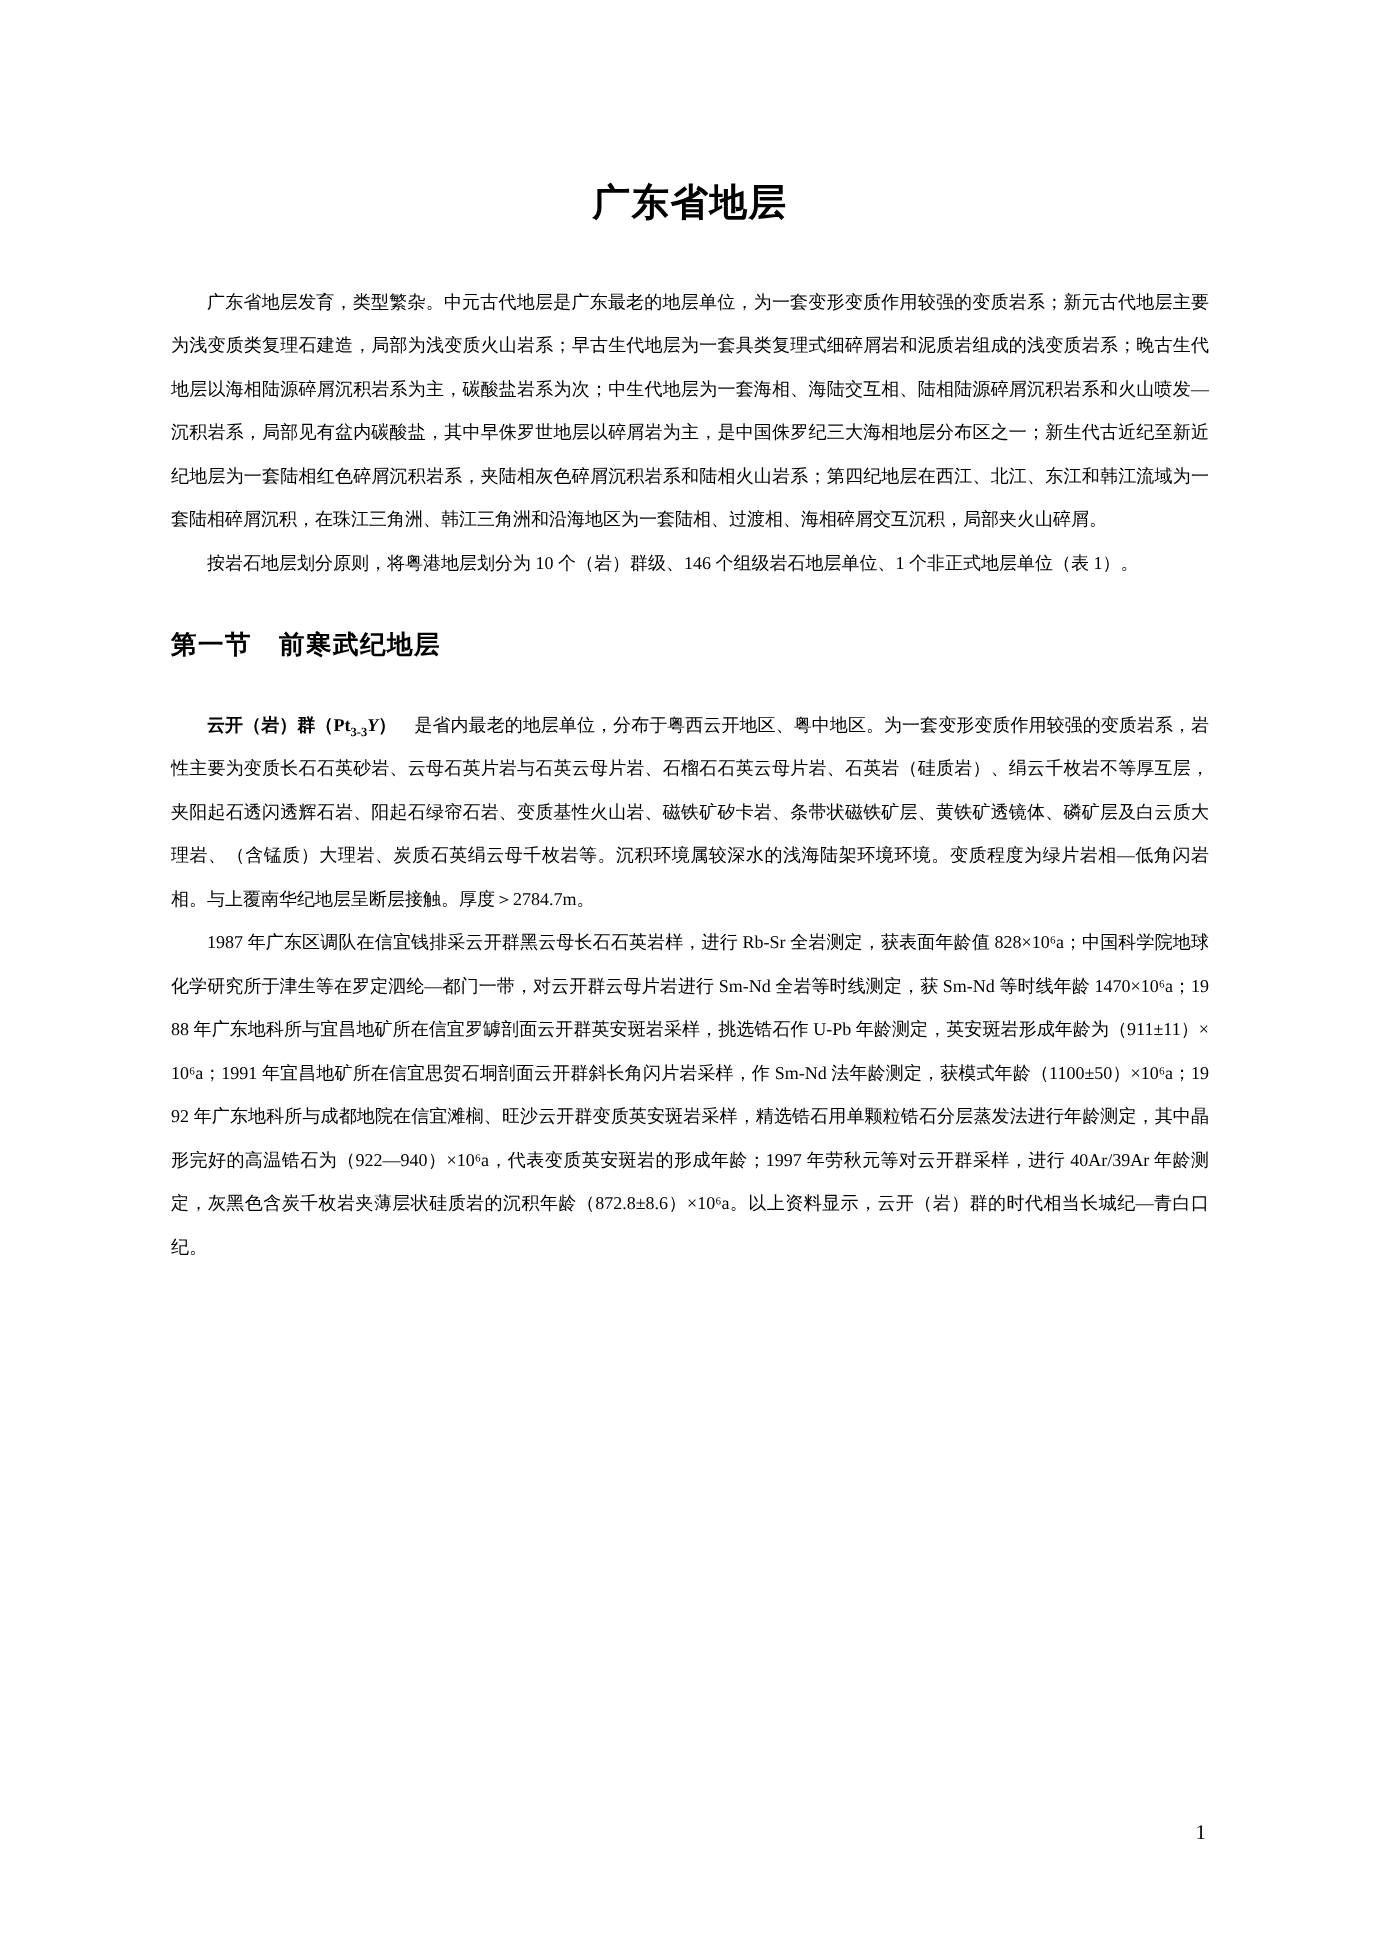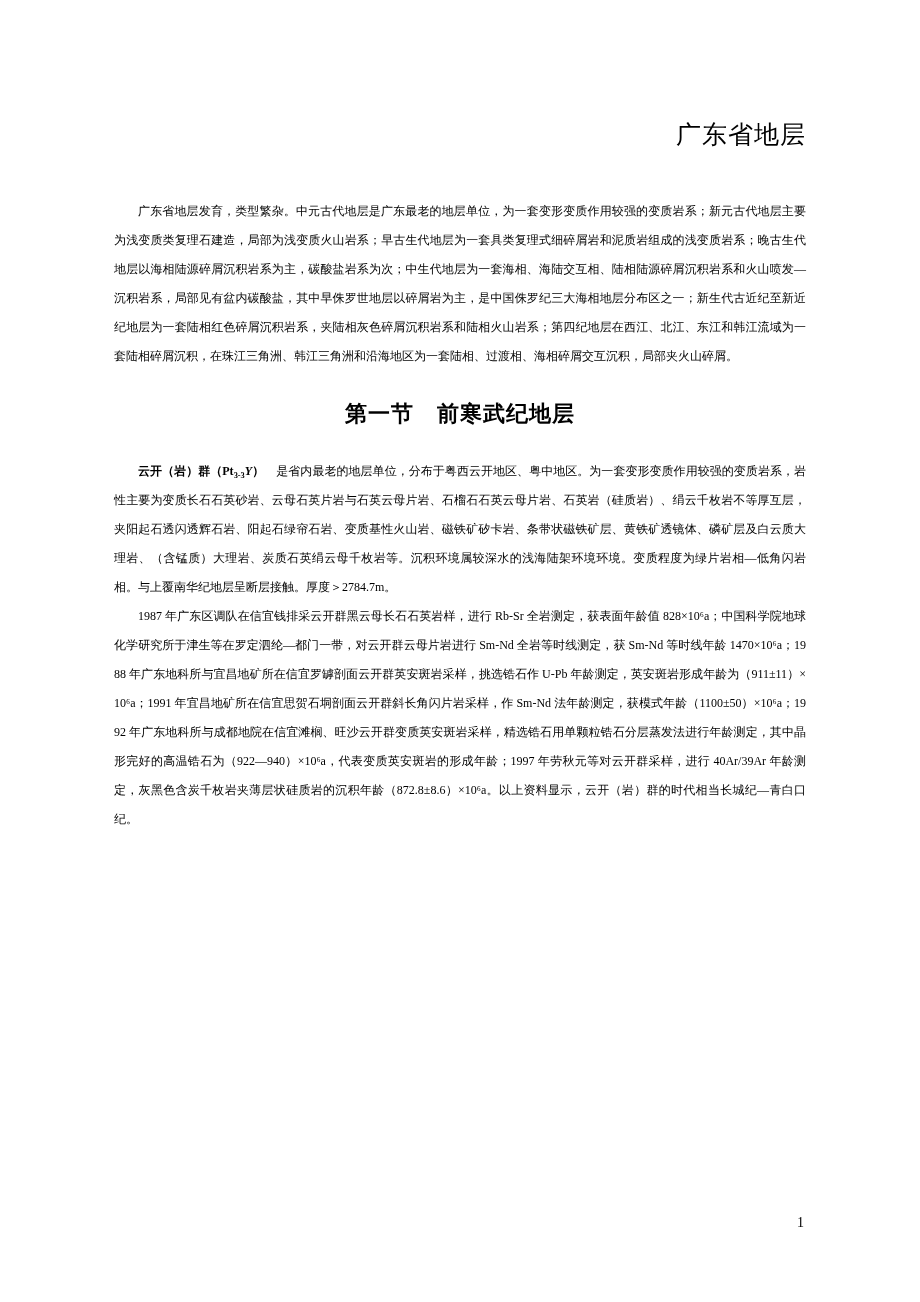--- a/index.html
+++ b/index.html
@@ -12,37 +12,36 @@
     overflow: hidden;
     color: #000000;
     font-family: "Liberation Serif", "DejaVu Serif", serif;
   }
   .page-content {
     padding: 118px 114px 0 114px;
   }
   .doc-title {
     font-family: "Liberation Sans", "DejaVu Sans", sans-serif;
     font-size: 25px;
-    font-weight: 400;
-    text-align: right;
+    font-weight: 700;
+    text-align: center;
     letter-spacing: 1px;
-    margin-bottom: 46px;
+    margin-bottom: 36px;
   }
   .body-para {
     font-size: 12px;
     line-height: 29px;
     text-align: justify;
     text-indent: 2em;
     word-break: break-all;
   }
   .section-heading {
     font-family: "Liberation Sans", "DejaVu Sans", sans-serif;
-    font-size: 22px;
+    font-size: 17px;
     font-weight: 700;
-    text-align: center;
     margin: 28px 0 28px 0;
     letter-spacing: 1px;
   }
   .sub-heading {
     font-family: "Liberation Sans", "DejaVu Sans", sans-serif;
     font-size: 20px;
     font-weight: 700;
     text-indent: 2em;
     margin: 22px 0 12px 0;
   }
@@ -63,20 +62,21 @@
 </style>
 </head>
 <body>
 
 <div class="page-content">
 
   <h1 class="doc-title">广东省地层</h1>
 
   <p class="body-para">广东省地层发育，类型繁杂。中元古代地层是广东最老的地层单位，为一套变形变质作用较强的变质岩系；新元古代地层主要为浅变质类复理石建造，局部为浅变质火山岩系；早古生代地层为一套具类复理式细碎屑岩和泥质岩组成的浅变质岩系；晚古生代地层以海相陆源碎屑沉积岩系为主，碳酸盐岩系为次；中生代地层为一套海相、海陆交互相、陆相陆源碎屑沉积岩系和火山喷发—沉积岩系，局部见有盆内碳酸盐，其中早侏罗世地层以碎屑岩为主，是中国侏罗纪三大海相地层分布区之一；新生代古近纪至新近纪地层为一套陆相红色碎屑沉积岩系，夹陆相灰色碎屑沉积岩系和陆相火山岩系；第四纪地层在西江、北江、东江和韩江流域为一套陆相碎屑沉积，在珠江三角洲、韩江三角洲和沿海地区为一套陆相、过渡相、海相碎屑交互沉积，局部夹火山碎屑。</p>
 
+  <p class="body-para">按岩石地层划分原则，将粤港地层划分为 10 个（岩）群级、146 个组级岩石地层单位、1 个非正式地层单位（表 1）。</p>
 
   <h2 class="section-heading">第一节　前寒武纪地层</h2>
 
 
 
   <p class="body-para"><b class="lead"><span>云开（岩）群（Pt</span><sub>3-3</sub><i>Y</i><span>）</span></b><span>　是省内最老的地层单位，分布于粤西云开地区、粤中地区。为一套变形变质作用较强的变质岩系，岩性主要为变质长石石英砂岩、云母石英片岩与石英云母片岩、石榴石石英云母片岩、石英岩（硅质岩）、绢云千枚岩不等厚互层，夹阳起石透闪透辉石岩、阳起石绿帘石岩、变质基性火山岩、磁铁矿矽卡岩、条带状磁铁矿层、黄铁矿透镜体、磷矿层及白云质大理岩、（含锰质）大理岩、炭质石英绢云母千枚岩等。沉积环境属较深水的浅海陆架环境环境。变质程度为绿片岩相—低角闪岩相。与上覆南华纪地层呈断层接触。厚度＞2784.7m。</span></p>
 
   <p class="body-para">1987 年广东区调队在信宜钱排采云开群黑云母长石石英岩样，进行 Rb-Sr 全岩测定，获表面年龄值 828×10⁶a；中国科学院地球化学研究所于津生等在罗定泗纶—都门一带，对云开群云母片岩进行 Sm-Nd 全岩等时线测定，获 Sm-Nd 等时线年龄 1470×10⁶a；1988 年广东地科所与宜昌地矿所在信宜罗罅剖面云开群英安斑岩采样，挑选锆石作 U-Pb 年龄测定，英安斑岩形成年龄为（911±11）×10⁶a；1991 年宜昌地矿所在信宜思贺石垌剖面云开群斜长角闪片岩采样，作 Sm-Nd 法年龄测定，获模式年龄（1100±50）×10⁶a；1992 年广东地科所与成都地院在信宜滩榈、旺沙云开群变质英安斑岩采样，精选锆石用单颗粒锆石分层蒸发法进行年龄测定，其中晶形完好的高温锆石为（922—940）×10⁶a，代表变质英安斑岩的形成年龄；1997 年劳秋元等对云开群采样，进行 40Ar/39Ar 年龄测定，灰黑色含炭千枚岩夹薄层状硅质岩的沉积年龄（872.8±8.6）×10⁶a。以上资料显示，云开（岩）群的时代相当长城纪—青白口纪。</p>
 
 </div>

